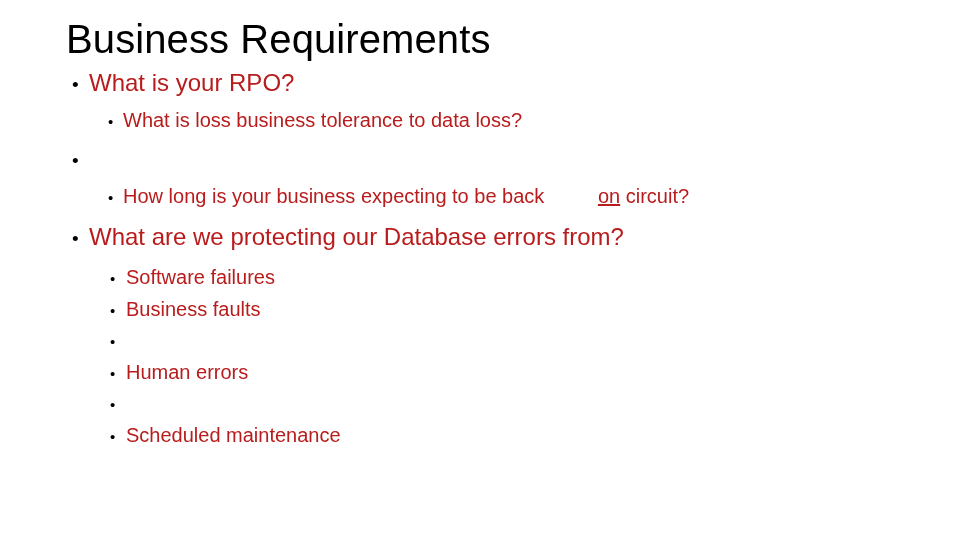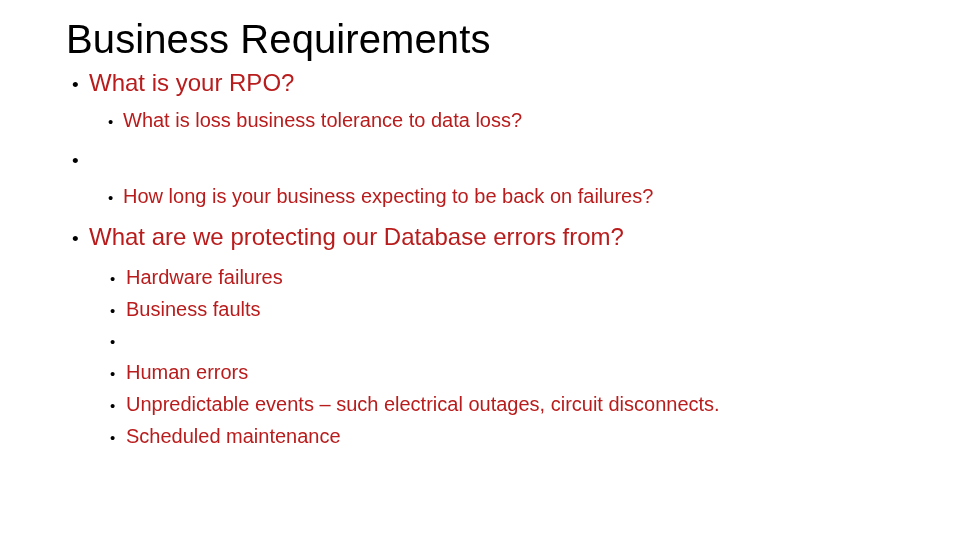--- a/index.html
+++ b/index.html
@@ -84,20 +84,22 @@
     width: 16px;
     font-size: 15px;
   }
   .group {
     margin-bottom: 5px;
   }
   .group-last {
     margin-bottom: 0;
   }
   .underlined {
+    text-decoration: underline;
+    margin-left: 48px;
   }
   .sub-list-block {
     margin-top: 4px;
   }
 </style>
 </head>
 <body>
 
 <div class="slide">
 
@@ -118,49 +120,48 @@
       </div>
     </div>
 
     <div class="group">
       <div class="bullet-row lvl1">
         <span class="bullet-mark">•</span>
       </div>
       <div class="sub-list-block">
         <div class="bullet-row lvl2">
           <span class="bullet-mark">•</span>
-          <span class="bullet-text"><span>How long is your business expecting to be back </span><span class="underlined">on</span><span> failures?</span></span>
+          <span class="bullet-text"><span>How long is your business expecting to be back </span><span class="underlined">on</span><span> circuit?</span></span>
         </div>
       </div>
     </div>
 
     <div class="group group-last">
       <div class="bullet-row lvl1">
         <span class="bullet-mark">•</span>
         <span class="bullet-text">What are we protecting our Database errors from?</span>
       </div>
       <div class="sub-list-block">
         <div class="bullet-row lvl3">
           <span class="bullet-mark">•</span>
-          <span class="bullet-text">Hardware failures</span>
+          <span class="bullet-text">Software failures</span>
         </div>
         <div class="bullet-row lvl3">
           <span class="bullet-mark">•</span>
           <span class="bullet-text">Business faults</span>
         </div>
         <div class="bullet-row lvl3">
           <span class="bullet-mark">•</span>
         </div>
         <div class="bullet-row lvl3">
           <span class="bullet-mark">•</span>
           <span class="bullet-text">Human errors</span>
         </div>
         <div class="bullet-row lvl3">
           <span class="bullet-mark">•</span>
-          <span class="bullet-text">Unpredictable events – such electrical outages, circuit disconnects.</span>
         </div>
         <div class="bullet-row lvl3">
           <span class="bullet-mark">•</span>
           <span class="bullet-text">Scheduled maintenance</span>
         </div>
       </div>
     </div>
 
   </div>
 </div>

